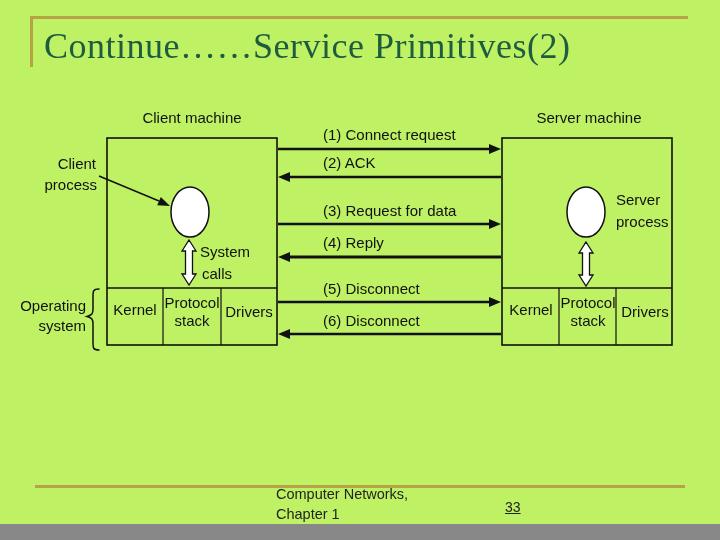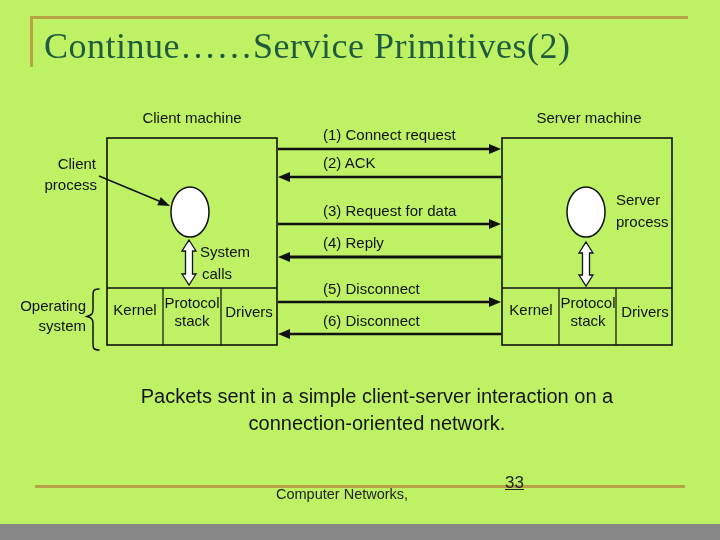--- a/index.html
+++ b/index.html
@@ -19,21 +19,21 @@
   .diagram text{font-family:"Liberation Sans",sans-serif;font-size:15px;fill:#111;}
   .diagram .msg-label{font-size:15px;}
   .caption{
     position:absolute;left:34px;top:383px;width:686px;text-align:center;
     font-size:20px;line-height:27px;color:#141414;
   }
   .footer-rule{position:absolute;left:35px;top:485px;width:650px;height:3px;background:#b5a346;}
   .footer-text{
     position:absolute;left:276px;top:484px;font-size:14.5px;line-height:20px;color:#222;
   }
-  .page-number{position:absolute;left:505px;top:473px;font-size:17px;color:#222;text-decoration:underline;}
+  .page-number{position:absolute;left:505px;top:499px;font-size:14px;color:#222;text-decoration:underline;}
 </style>
 </head>
 <body>
 
 <div class="slide">
 
   <div class="top-rule"></div>
   <div class="title-bar"></div>
   <div class="page-title">Continue……Service Primitives(2)</div>
 
@@ -111,24 +111,21 @@
       <polygon points="501,302 489,297 489,307" fill="#111"></polygon>
     </g>
 
     <g>
       <text class="msg-label" x="323" y="326">(6) Disconnect</text>
       <line x1="290" y1="334" x2="501" y2="334" stroke="#111" stroke-width="2.5"></line>
       <polygon points="278,334 290,329 290,339" fill="#111"></polygon>
     </g>
   </svg>
 
-  <div class="caption">
-    <div>Packets sent in a simple client-server interaction on a</div>
-    <div>connection-oriented network.</div>
-  </div>
 
   <div class="footer-rule"></div>
   <div class="footer-text">
     <div>Computer Networks,</div>
+    <div>Chapter 1</div>
   </div>
   <div class="page-number">33</div>
 
 </div>
 
 </body></html>

